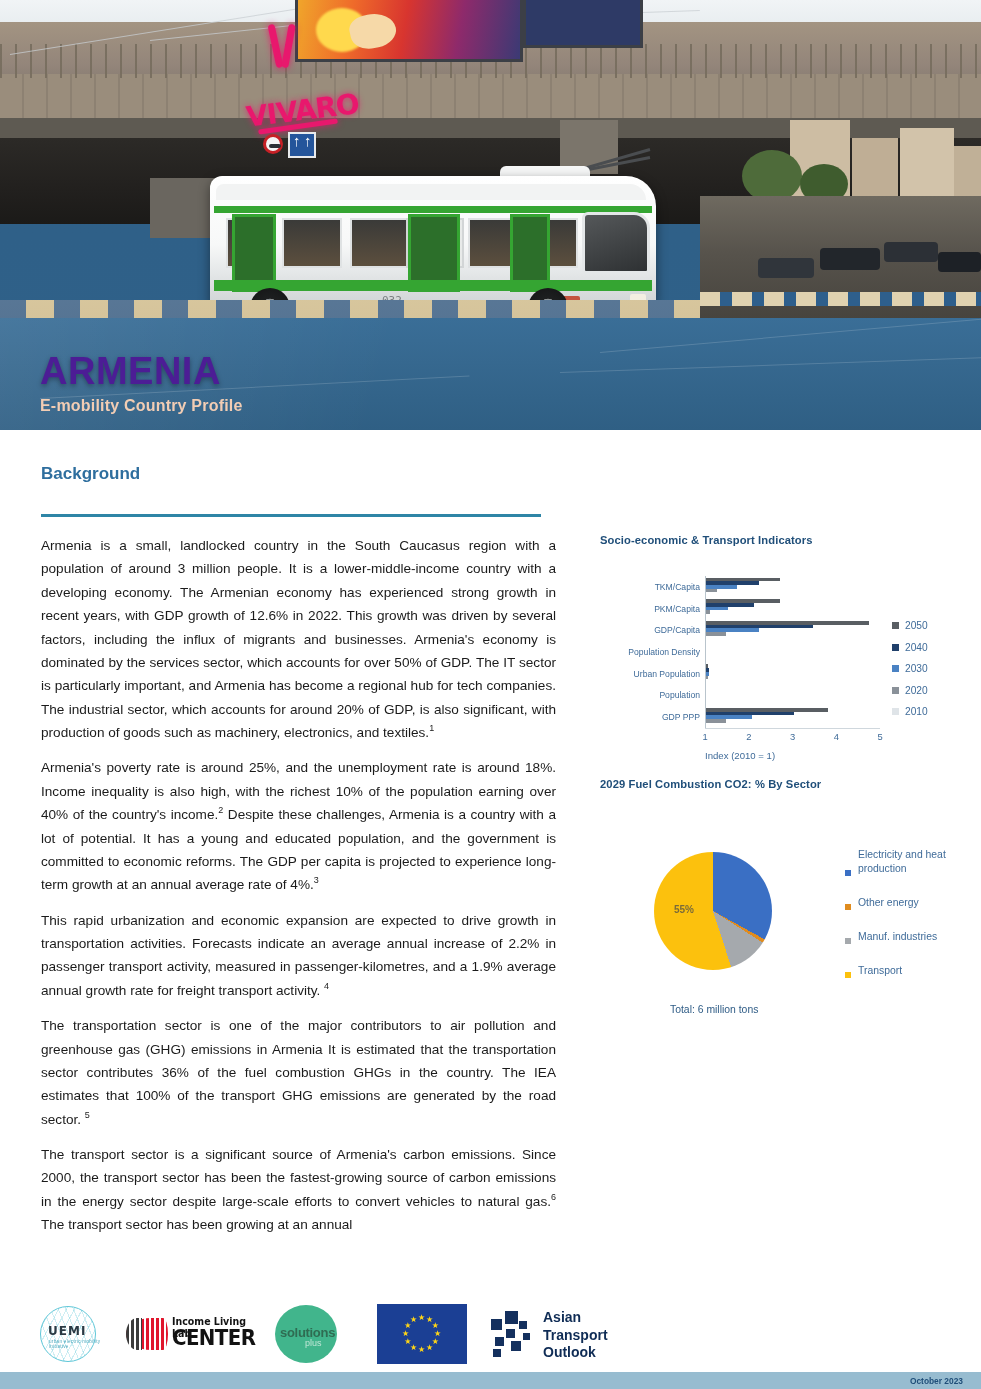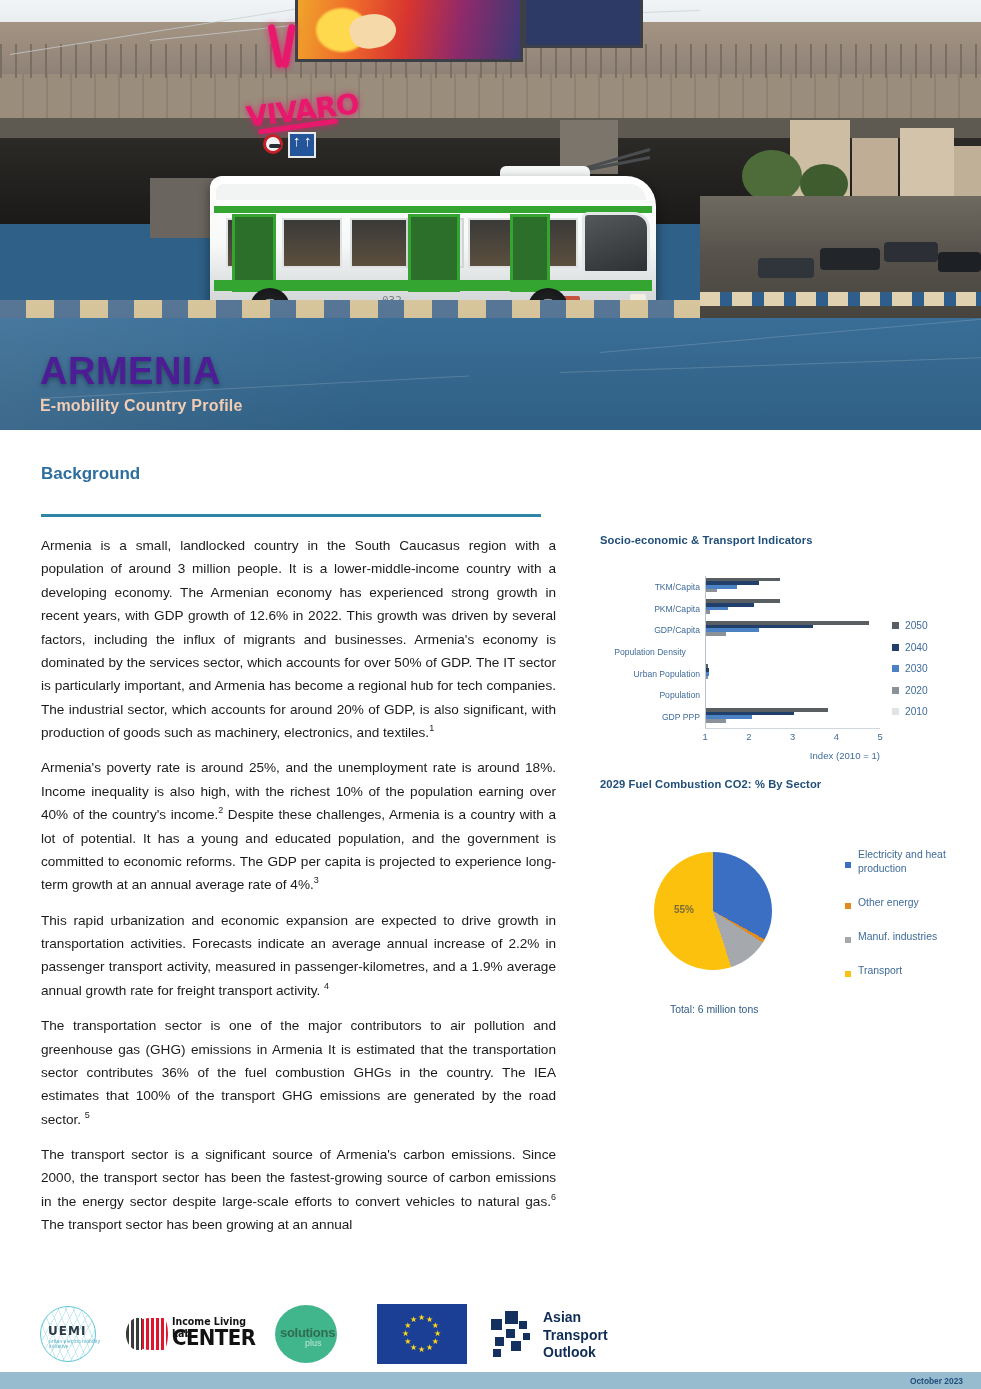--- a/index.html
+++ b/index.html
@@ -180,35 +180,35 @@
   .bc-plot{position:absolute;left:105px;top:8px;width:175px;height:152px;
     border-left:1px solid #b9c4cc;}
   .bc-cats{position:absolute;left:0;top:8px;width:100px;height:152px;}
   .bc-cat{position:relative;height:21.7px;display:flex;align-items:center;justify-content:flex-end;}
   .bc-cat span{font-size:8.6px;color:#3f6b99;white-space:nowrap;}
   .bc-group{position:absolute;left:0;width:100%;height:21.7px;}
   .bc-bar{position:absolute;left:0;height:3.3px;}
   .bc-xaxis{position:absolute;left:105px;top:160px;width:175px;height:1px;background:#cfd7dd;}
   .bc-ticks{position:absolute;left:105px;top:163px;width:200px;height:16px;}
   .bc-tick{position:absolute;font-size:9.4px;color:#3f6b99;transform:translateX(-50%);}
-  .bc-xlabel{position:absolute;left:105px;top:182px;width:175px;text-align:right;
+  .bc-xlabel{position:absolute;left:105px;top:182px;width:175px;text-align:left;
     font-size:9.6px;color:#3f6b99;}
   .bc-legend{position:absolute;left:292px;top:52px;}
   .bc-leg{display:flex;align-items:center;margin-bottom:10.5px;}
   .bc-leg i{width:7px;height:7px;display:inline-block;margin-right:6px;}
   .bc-leg span{font-size:10.2px;color:#3f6b99;}
 
   
   .pie-chart{position:relative;width:360px;height:195px;margin-top:34px;}
   .pie-wrap{position:absolute;left:54px;top:28px;width:118px;height:118px;}
   .pie{width:118px;height:118px;border-radius:50%;}
   .pie-pct{position:absolute;left:20px;top:52px;font-size:10px;color:#7a6b3a;font-weight:bold;}
   .pie-total{position:absolute;left:16px;top:152px;font-size:10.4px;color:#2f5c86;}
   .pie-legend{position:absolute;left:245px;top:24px;}
-  .pl{display:flex;align-items:center;margin-bottom:20px;}
+  .pl{display:flex;align-items:flex-end;margin-bottom:20px;}
   .pl i{width:6px;height:6px;display:inline-block;margin:5px 7px 0 0;flex:0 0 auto;}
   .pl span{font-size:10.4px;color:#3f6b99;line-height:1.35;}
 
   
   .logos{position:absolute;left:0;top:1296px;width:981px;height:76px;display:flex;
     align-items:center;padding-left:40px;gap:24px;}
   .logo{position:relative;height:58px;display:flex;align-items:center;}
 
   .uemi{width:62px;height:56px;position:relative;}
   .uemi-globe{position:absolute;left:0;top:0;width:56px;height:56px;border-radius:50%;
@@ -380,21 +380,21 @@
           <div class="bc-cats" id="bc-cats">
               <div class="bc-cat" style="height: 21.7143px;">
                 <span>TKM/Capita</span>
               </div>
               <div class="bc-cat" style="height: 21.7143px;">
                 <span>PKM/Capita</span>
               </div>
               <div class="bc-cat" style="height: 21.7143px;">
                 <span>GDP/Capita</span>
               </div>
-              <div class="bc-cat" style="height: 21.7143px; justify-content: center;">
+              <div class="bc-cat" style="height: 21.7143px;">
                 <span>Population Density</span>
               </div>
               <div class="bc-cat" style="height: 21.7143px;">
                 <span>Urban Population</span>
               </div>
               <div class="bc-cat" style="height: 21.7143px;">
                 <span>Population</span>
               </div>
               <div class="bc-cat" style="height: 21.7143px;">
                 <span>GDP PPP</span>

